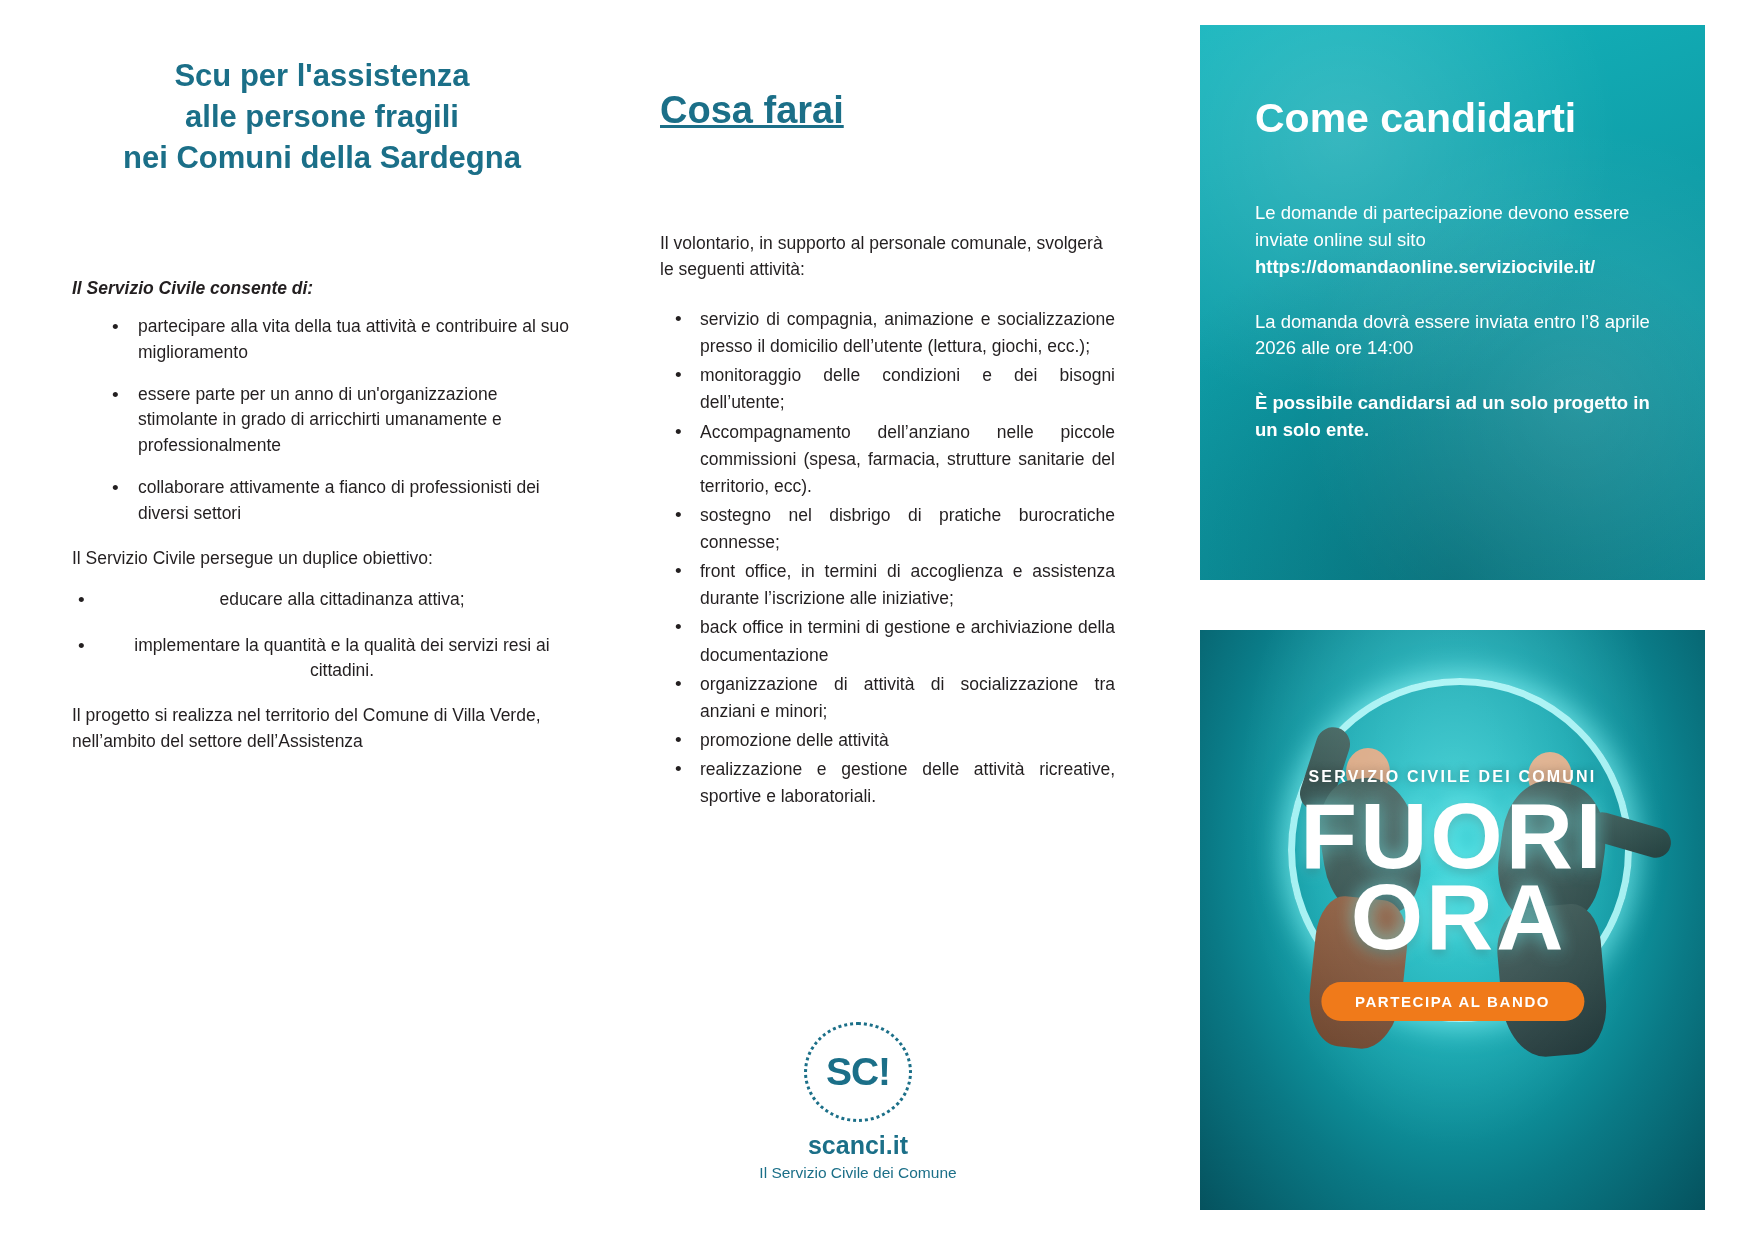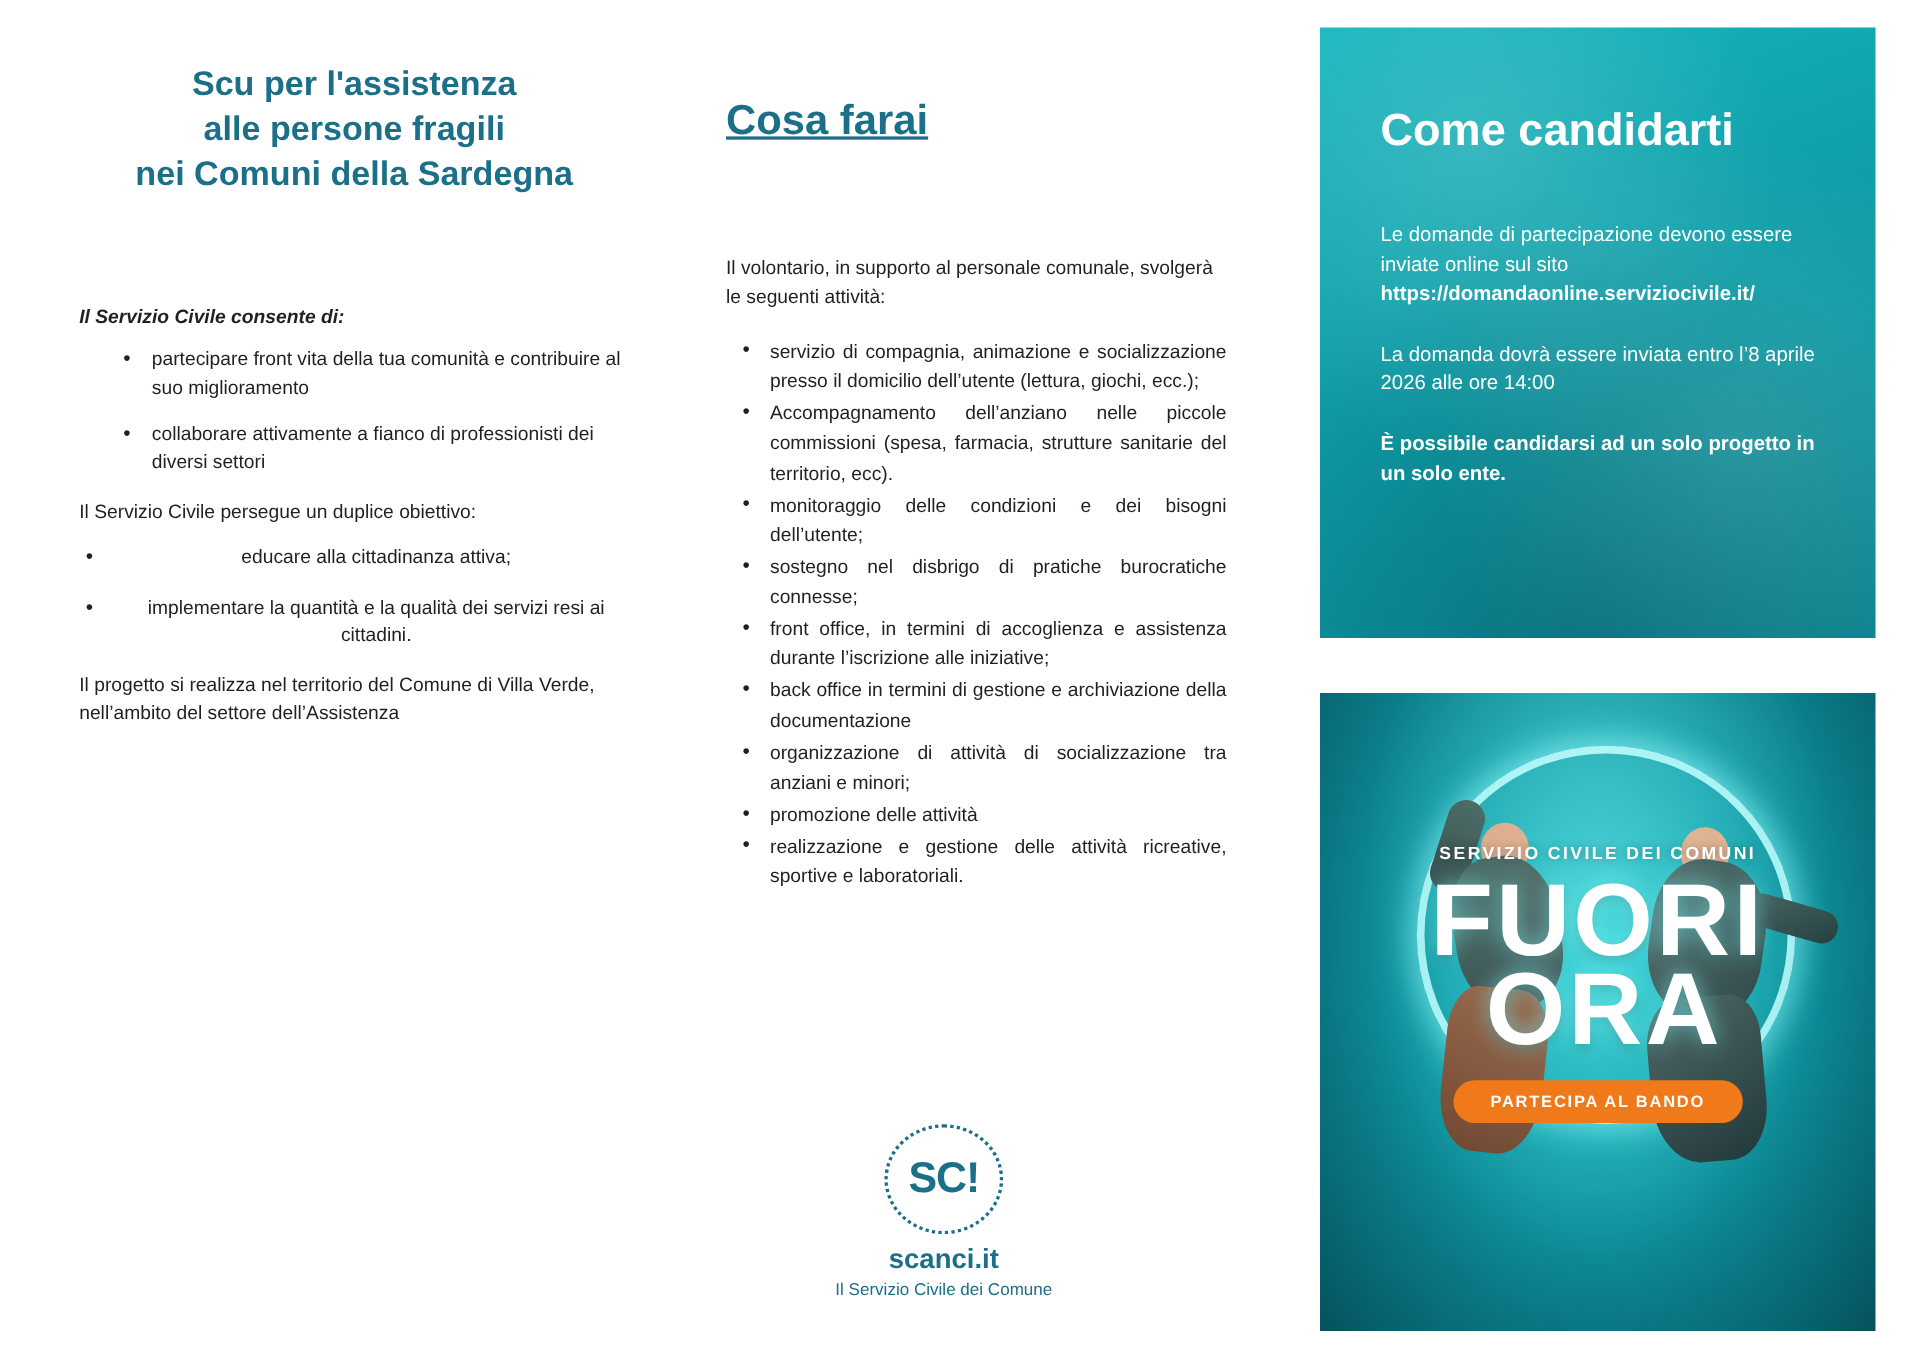--- a/index.html
+++ b/index.html
@@ -317,41 +317,42 @@
   <div class="col1">
     <div class="col1-title">
       <div>Scu per l'assistenza</div>
       <div>alle persone fragili</div>
       <div>nei Comuni della Sardegna</div>
     </div>
 
     <p class="lead-italic">Il Servizio Civile consente di:</p>
 
     <ul class="plain">
-      <li>partecipare front vita della tua comunità e contribuire al suo miglioramento</li>
+      <li>partecipare alla vita della tua attività e contribuire al suo miglioramento</li>
+      <li>essere parte per un anno di un'organizzazione stimolante in grado di arricchirti umanamente e professionalmente</li>
       <li>collaborare attivamente a fianco di professionisti dei diversi settori</li>
     </ul>
 
     <p class="para">Il Servizio Civile persegue un duplice obiettivo:</p>
 
     <ul class="plain tight">
       <li>educare alla cittadinanza attiva;</li>
       <li>implementare la quantità e la qualità dei servizi resi ai cittadini.</li>
     </ul>
 
     <p class="para">Il progetto si realizza nel territorio del Comune di Villa Verde, nell’ambito del settore dell’Assistenza</p>
   </div>
 
   <div class="col2">
     <h2 class="col2-title">Cosa farai</h2>
     <p class="col2-intro">Il volontario, in supporto al personale comunale, svolgerà le seguenti attività:</p>
     <ul class="bullets">
       <li>servizio di compagnia, animazione e socializzazione presso il domicilio dell’utente (lettura, giochi, ecc.);</li>
+      <li>monitoraggio delle condizioni e dei bisogni dell’utente;</li>
       <li>Accompagnamento dell’anziano nelle piccole commissioni (spesa, farmacia, strutture sanitarie del territorio, ecc).</li>
-      <li>monitoraggio delle condizioni e dei bisogni dell’utente;</li>
       <li>sostegno nel disbrigo di pratiche burocratiche connesse;</li>
       <li>front office, in termini di accoglienza e assistenza durante l’iscrizione alle iniziative;</li>
       <li>back office in termini di gestione e archiviazione della documentazione</li>
       <li>organizzazione di attività di socializzazione tra anziani e minori;</li>
       <li>promozione delle attività</li>
       <li> realizzazione e gestione delle attività ricreative, sportive e laboratoriali.</li>
     </ul>
   </div>
 
   <div class="logo-wrap">

